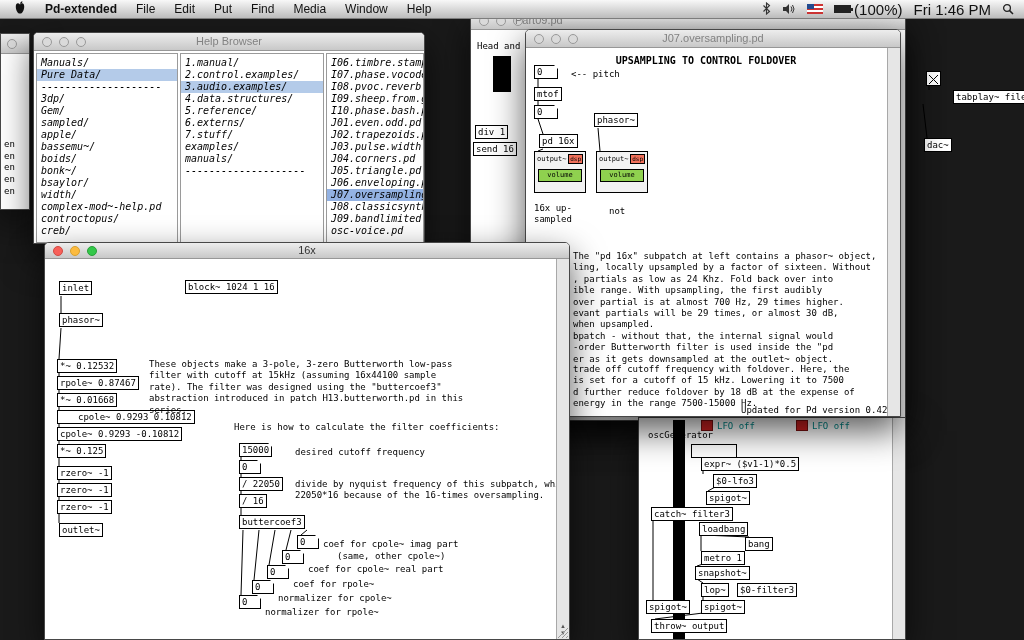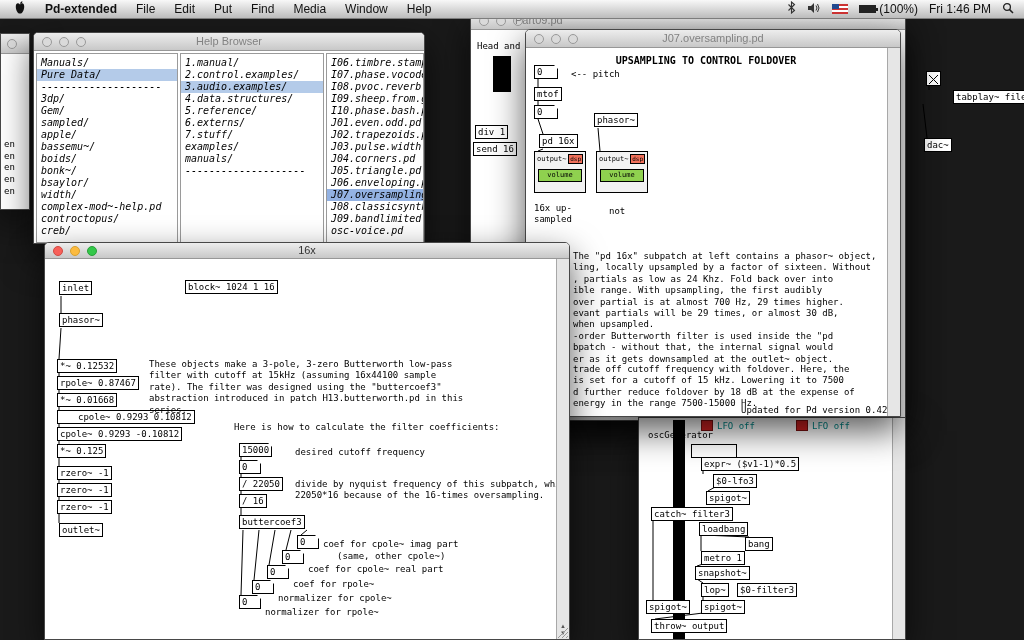--- a/index.html
+++ b/index.html
@@ -10,21 +10,21 @@
   }
 
   
   .menubar {
     position:absolute; top:0; left:0; right:0; height:19px; z-index:60;
     background:linear-gradient(#f8f8f8,#bcbcbc); border-bottom:1px solid #7d7d7d;
     display:flex; align-items:center; font-size:12px; color:#111;
   }
   .menubar .mleft { display:flex; gap:19px; padding-left:14px; align-items:center;justify-content:flex-end; }
   .appname { font-weight:bold; }
-  .menubar .mright { margin-left:auto; display:flex; gap:11px; padding-right:10px; align-items:center; font-size:12px; }
+  .menubar .mright { margin-left:auto; display:flex; gap:11px; padding-right:10px; align-items:center; font-size:15px; }
   .mi { cursor:default; }
   .flagicon { width:16px; height:10px; background:repeating-linear-gradient(#c33 0 2px,#fff 2px 4px); position:relative; }
   .flagicon::after { content:""; position:absolute; left:0; top:0; width:7px; height:5px; background:#224a8f; }
   .batt { display:flex; align-items:center; gap:3px; }
   .batticon { width:17px; height:8px; border:1px solid #222; background:#222; position:relative; }
   .batticon::after { content:""; position:absolute; right:-3px; top:1.5px; width:2px; height:3px; background:#222; }
 
   
   .window {
     position:absolute; border:1px solid #484848; border-radius:5px 5px 0 0;
@@ -298,21 +298,21 @@
         <span class="dspchip">dsp</span>
       </div>
       <div class="volchip">volume</div>
     </div>
 
     <div class="pdcomment" style="left:8px; top:155px;">16x up-
 sampled</div>
     <div class="pdcomment" style="left:83px; top:158px;">not</div>
 
     <div class="pdcomment plines" style="left:47px; top:203px;"><div>The "pd 16x" subpatch at left contains a phasor~ object,</div><div>ling, locally upsampled by a factor of sixteen. Without</div><div>, partials as low as 24 Khz. Fold back over into</div><div>ible range. With upsampling, the first audibly</div><div>over partial is at almost 700 Hz, 29 times higher.</div><div>evant partials will be 29 times, or almost 30 dB,</div><div>when upsampled.</div></div>
-    <div class="pdcomment plines" style="left:47px; top:283px;"><div>-order Butterworth filter is used inside the "pd</div><div>bpatch - without that, the internal signal would</div><div>er as it gets downsampled at the outlet~ object.</div></div>
+    <div class="pdcomment plines" style="left:47px; top:283px;"><div>bpatch - without that, the internal signal would</div><div>-order Butterworth filter is used inside the "pd</div><div>er as it gets downsampled at the outlet~ object.</div></div>
     <div class="pdcomment plines" style="left:47px; top:316px;"><div>trade off cutoff frequency with foldover. Here, the</div><div>is set for a cutoff of 15 kHz. Lowering it to 7500</div><div>d further reduce foldover by 18 dB at the expense of</div><div>energy in the range 7500-15000 Hz.</div></div>
     <div class="pdcomment" style="left:215px; top:357px;">Updated for Pd version 0.42</div>
     <div class="vscroll"></div>
   </div>
 </div>
 
 <div class="window" style="left:44px; top:242px; width:526px; height:398px; z-index:40;">
   <div class="titlebar" style="height:16px;">
     <div class="lights" style="top:3px;">
       <span class="light l-red"></span>

